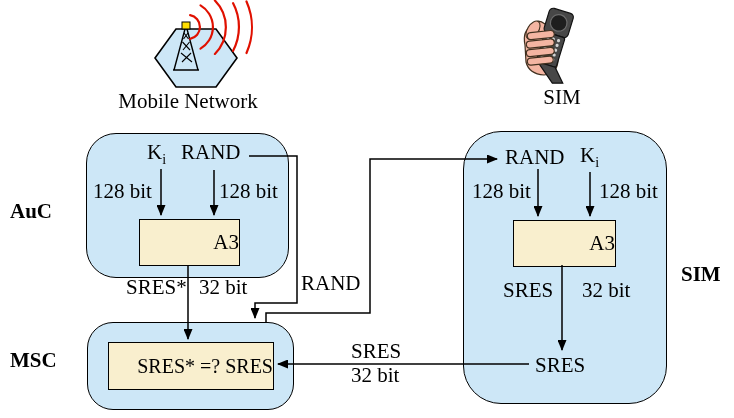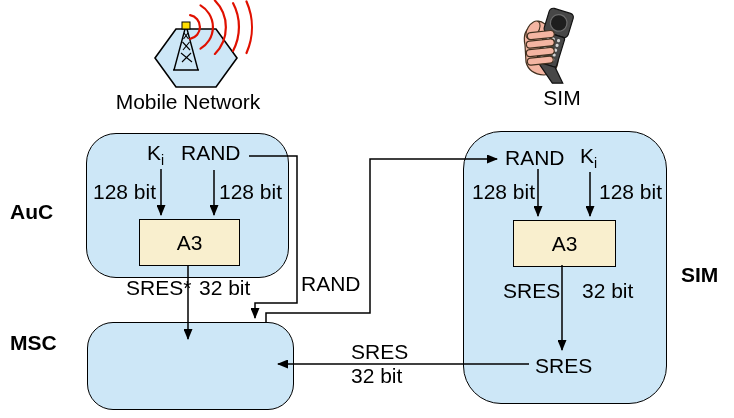--- a/index.html
+++ b/index.html
@@ -1,20 +1,20 @@
 <!DOCTYPE html>
 <html style="--box_fill: #CDE7F7; --box_border: #000000; --process_fill: #F9EFCE; --wave_red: #E01000; --cap_yellow: #FFDE00; --hand_pink: #F4B5A2; --phone_gray: #474747; --phone_dark: #1E1E1E; --ink: #000000;"><head>
 <meta charset="utf-8">
 <style>
   html,body{margin:0;padding:0;background:#fff}
   #canvas{position:relative;width:734px;height:418px;background:#fff;overflow:hidden;
-          font-family:Liberation Sans, sans-serif;color:var(--ink,#000)}
+          font-family:Liberation Serif, serif;color:var(--ink,#000)}
   .bigbox{position:absolute;background:var(--box_fill);border:1.6px solid var(--box_border)}
   .procbox{position:absolute;background:var(--process_fill);border:1.5px solid var(--box_border);
-           display:flex;align-items:center;justify-content:center;font-size:21px}
+           display:flex;align-items:center;justify-content:flex-end;font-size:21px}
   .cmp{font-size:20px;letter-spacing:0}
   .lbl{position:absolute;font-size:21px;white-space:nowrap;line-height:1.1}
   .b{font-weight:bold}
   .ctr{text-align:center}
   sub{font-size:14px;line-height:0}
   svg.layer{position:absolute;pointer-events:none}
 </style>
 </head>
 <body>
 
@@ -70,39 +70,42 @@
       <rect x="21" y="38.5" width="28" height="7" rx="3.5" transform="rotate(-6 21 38.5)"></rect>
       <rect x="21" y="47" width="28" height="7" rx="3.5" transform="rotate(-6 21 47)"></rect>
       <rect x="22" y="55.5" width="26" height="7" rx="3.5" transform="rotate(-6 22 55.5)"></rect>
     </g>
   </svg>
 
   <span class="lbl ctr" style="left:108px;top:90px;width:160px">Mobile Network</span>
   <span class="lbl ctr" style="left:532px;top:86px;width:60px">SIM</span>
 
   <span class="lbl b" style="left:10px;top:200px">AuC</span>
-  <span class="lbl b" style="left:10px;top:331px">MSC</span>
+  <span class="lbl b" style="left:10px;top:349px">MSC</span>
   <span class="lbl b" style="left:681px;top:263px">SIM</span>
 
   <div class="bigbox" style="left:86px;top:133px;width:201px;height:143px;border-radius:30px"></div>
   <div class="bigbox" style="left:87px;top:322px;width:205px;height:86px;border-radius:26px"></div>
   <div class="bigbox" style="left:463px;top:131px;width:202px;height:271px;border-radius:38px"></div>
 
   <span class="lbl" style="left:147px;top:141px"><span>K</span><sub>i</sub></span>
   <span class="lbl" style="left:181px;top:141px">RAND</span>
   <span class="lbl" style="left:93px;top:180px">128 bit</span>
   <span class="lbl" style="left:219px;top:180px">128 bit</span>
   <div class="procbox" style="left:139px;top:219px;width:99px;height:45px">
     <span>A3</span>
   </div>
   <span class="lbl" style="left:126px;top:276px">SRES*</span>
   <span class="lbl" style="left:199px;top:276px">32 bit</span>
 
   <span class="lbl" style="left:301px;top:272px">RAND</span>
 
+  <div class="procbox cmp" style="left:108px;top:342px;width:164px;height:46px">
+    <span>SRES* =? SRES</span>
+  </div>
 
   <span class="lbl" style="left:505px;top:146px">RAND</span>
   <span class="lbl" style="left:580px;top:144px"><span>K</span><sub>i</sub></span>
   <span class="lbl" style="left:472px;top:180px">128 bit</span>
   <span class="lbl" style="left:599px;top:180px">128 bit</span>
   <div class="procbox" style="left:513px;top:220px;width:101px;height:45px">
     <span>A3</span>
   </div>
   <span class="lbl" style="left:503px;top:279px">SRES</span>
   <span class="lbl" style="left:582px;top:279px">32 bit</span>

